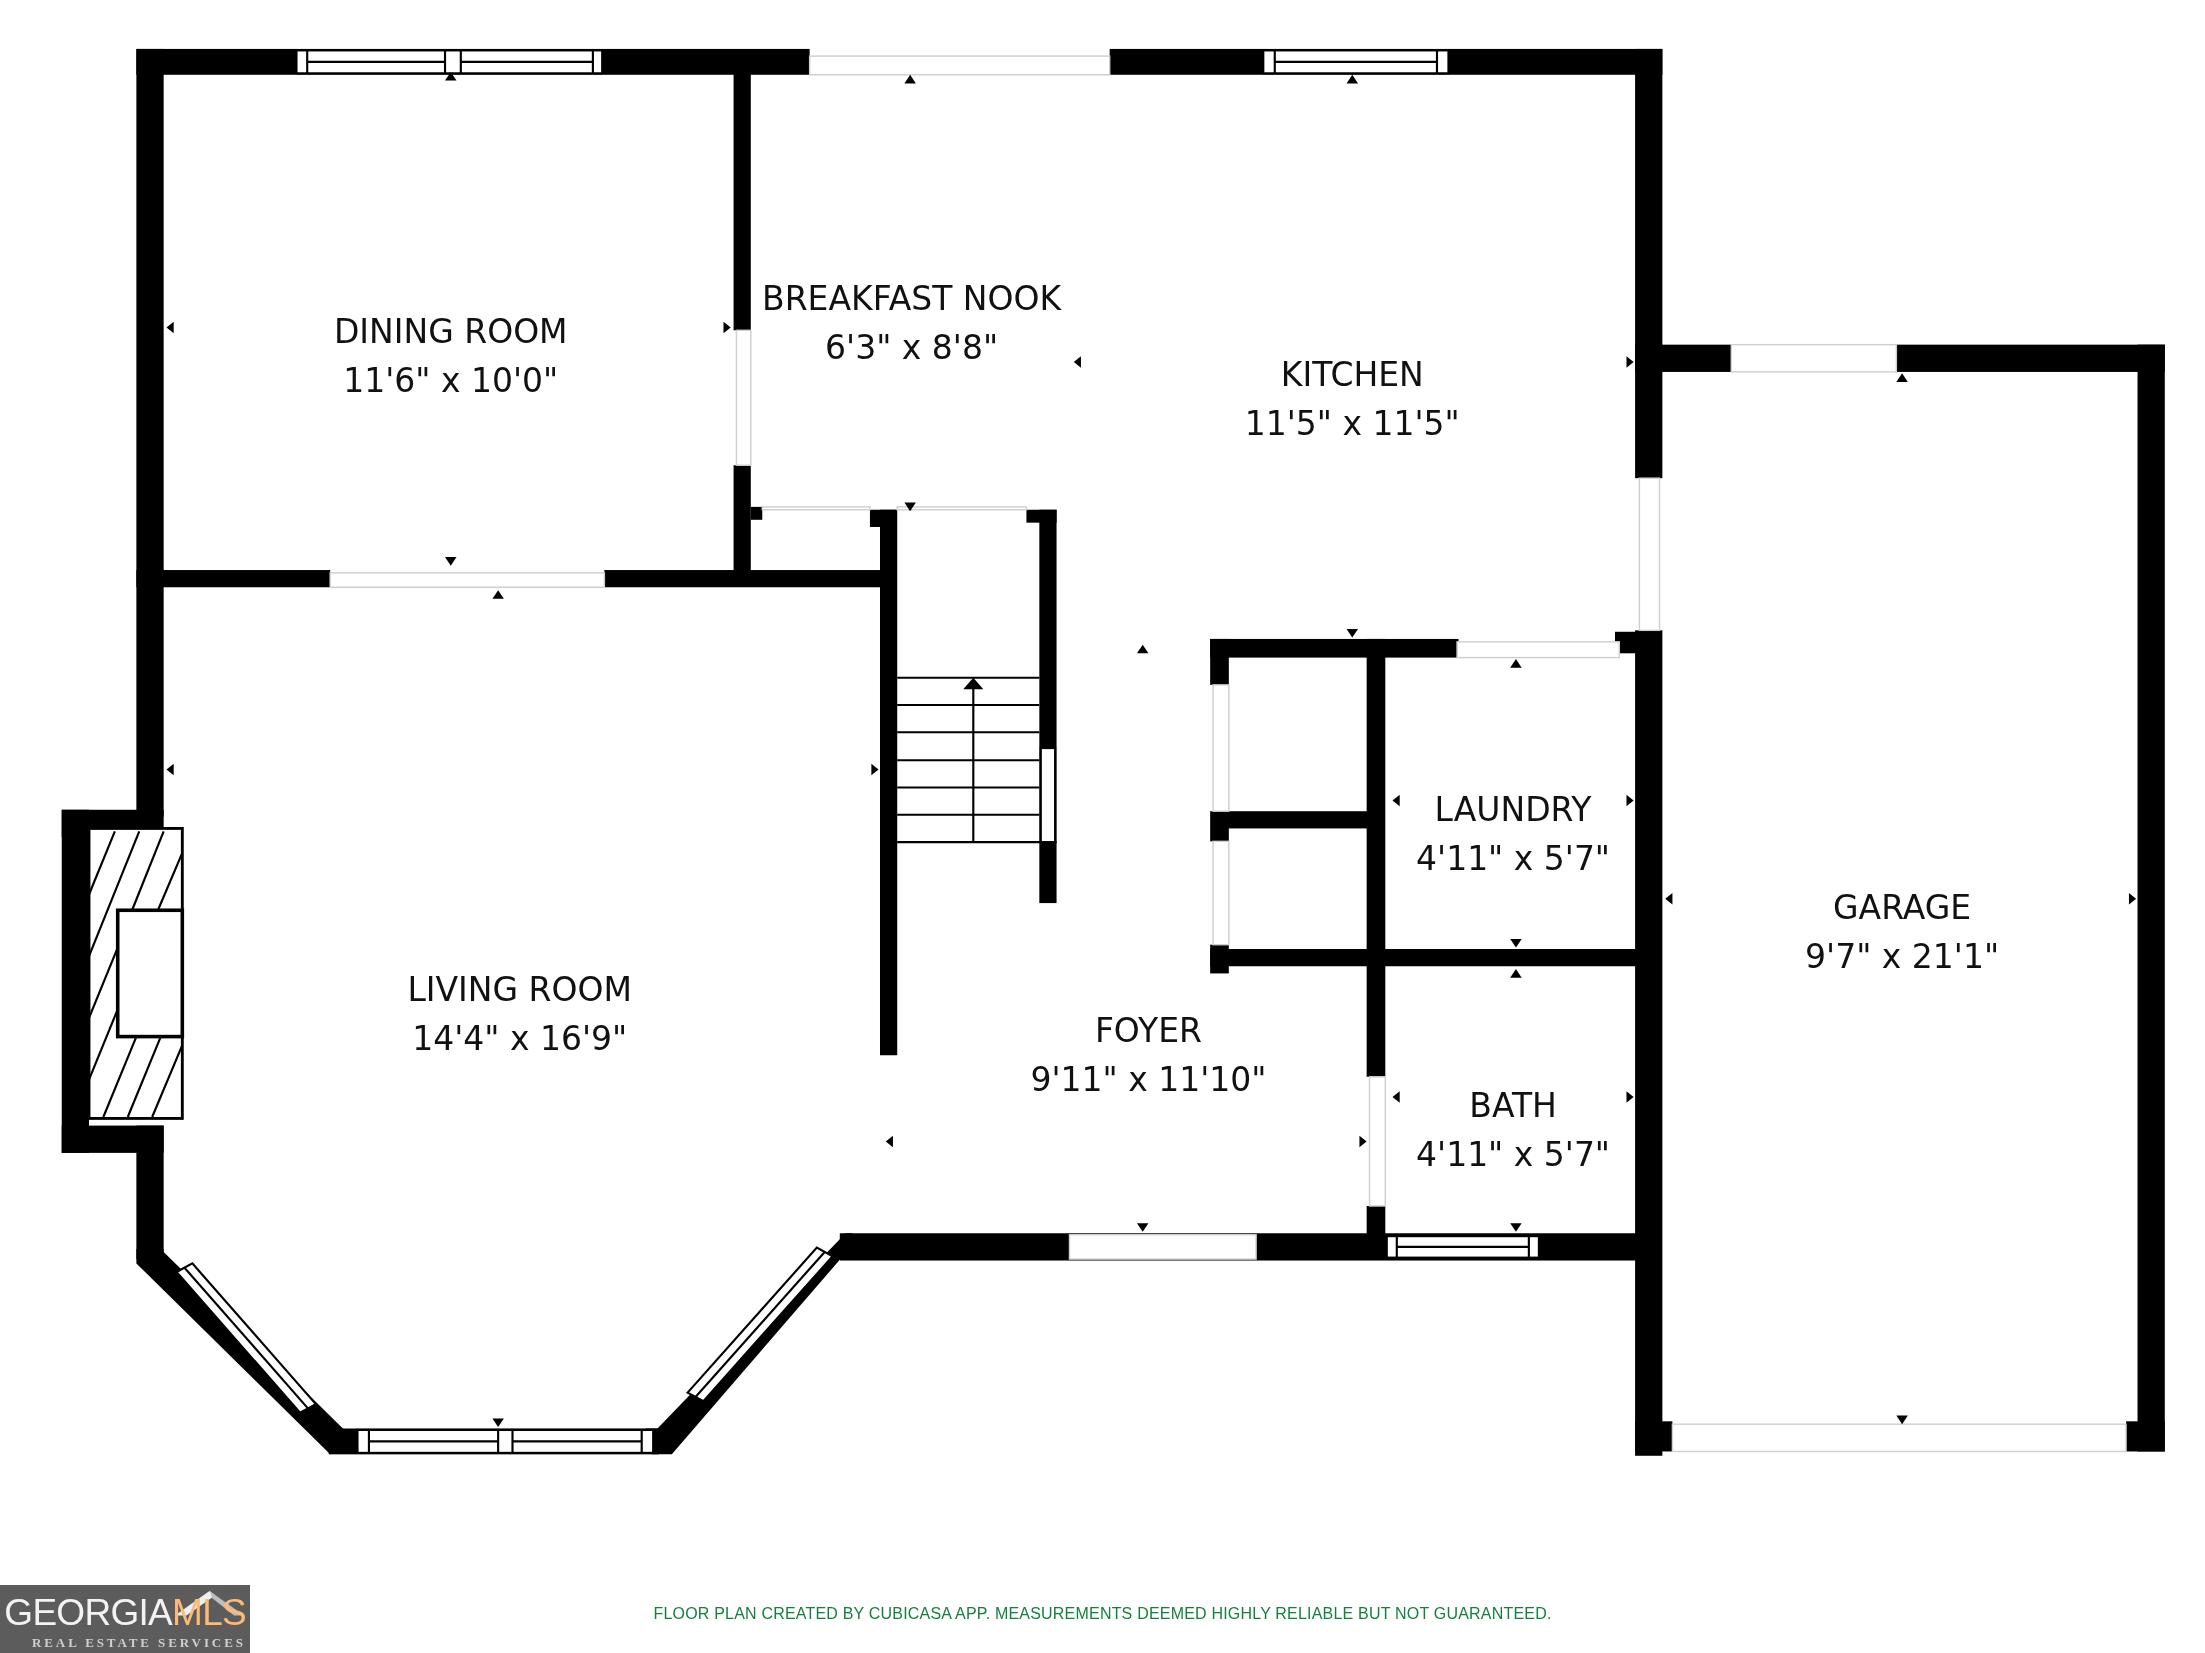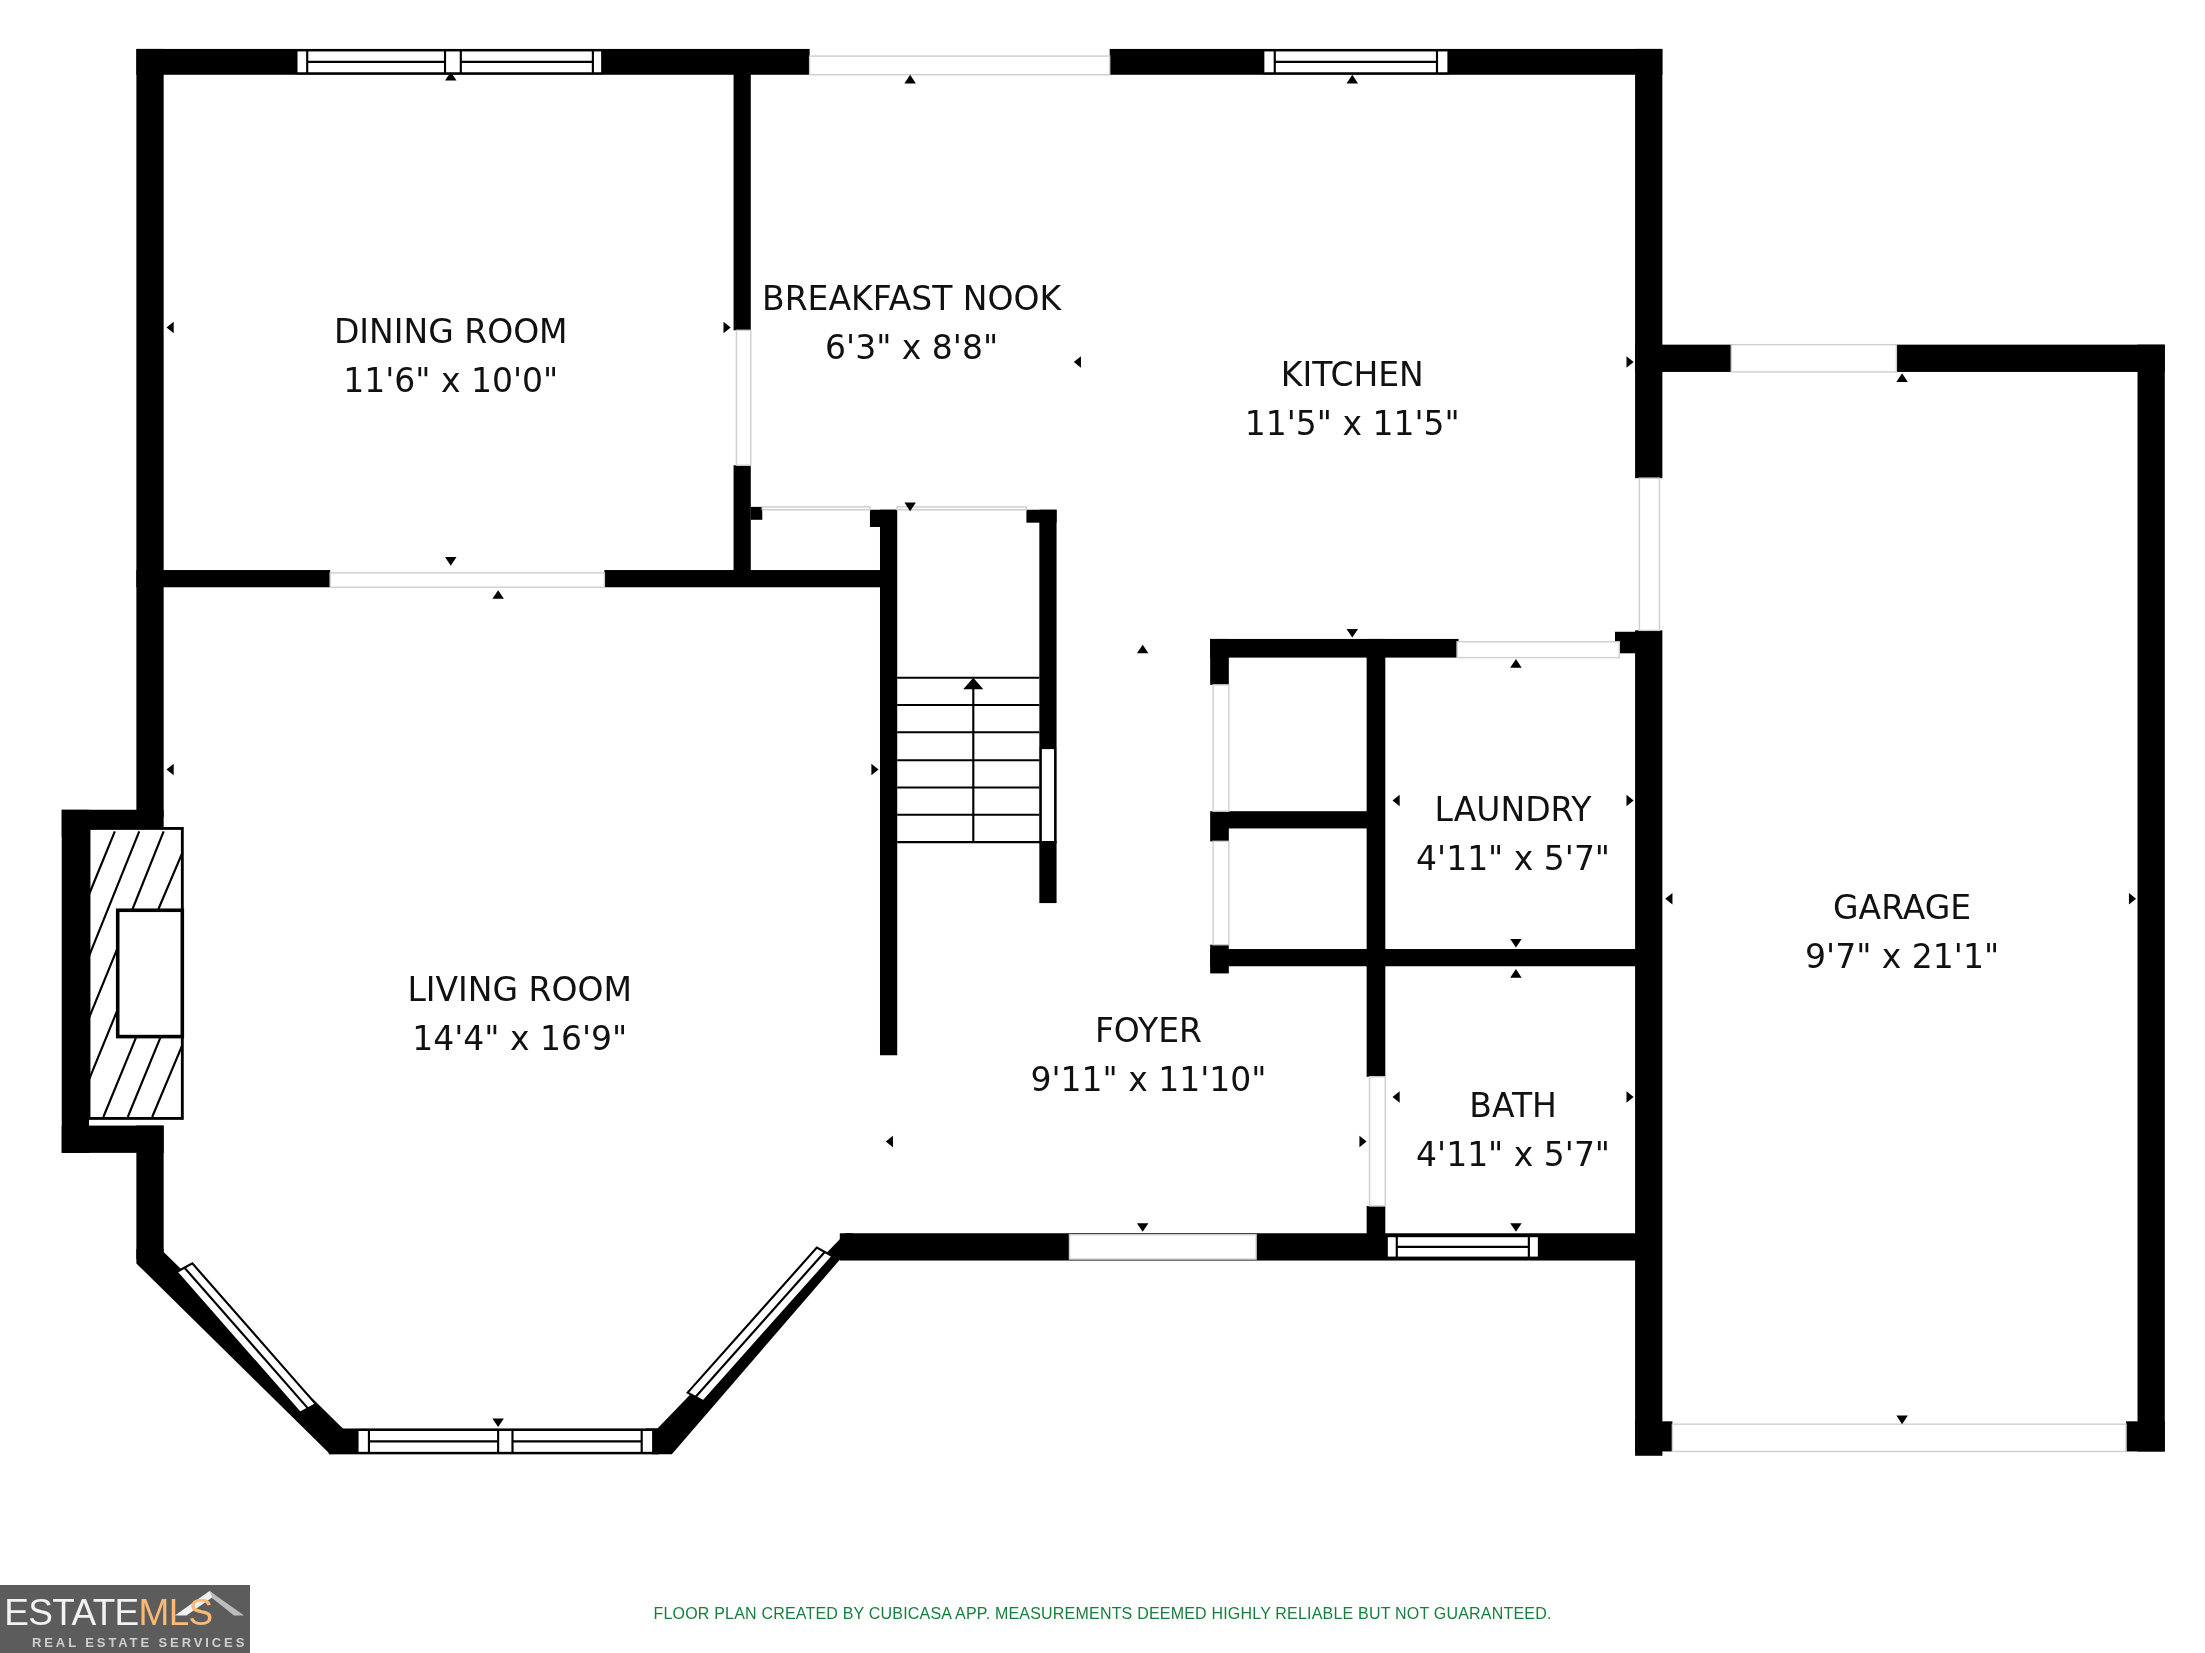--- a/index.html
+++ b/index.html
@@ -9,21 +9,21 @@
   .opening { fill: #ffffff; stroke: #cfcfcf; stroke-width: 2; }
   .win { fill: #ffffff; stroke: #000000; stroke-width: 3; }
   .thin { stroke: #000; stroke-width: 3; fill: none; }
   .marker { fill: #000; }
   .room-label { font-family: "DejaVu Sans", sans-serif; font-size: 46px; fill: #111; text-anchor: middle; letter-spacing: 0px; }
   .room-dim { font-family: "DejaVu Sans", sans-serif; font-size: 46px; fill: #111; text-anchor: middle; }
   .footer-note { position: absolute; left: 0; width: 2205px; top: 1605px; text-align: center; font-family: "Liberation Sans", sans-serif; font-size: 16px; color: #15803d; letter-spacing: 0.2px; }
   .logo { position: absolute; left: 0; top: 1585px; width: 250px; height: 69px; background: #5c5c5c; overflow: hidden; }
   .logo-text { position: absolute; left: 4.3px; top: 7.2px; font-family: "Liberation Sans", sans-serif; font-size: 37px; color: #f2f2f2; letter-spacing: -0.7px; white-space: nowrap; }
   .logo-text .mls { color: #fdba74; }
-  .logo-sub { position: absolute; left: 32px; top: 50px; font-family: Liberation Sans, sans-serif; font-size: 13px; font-weight: bold; color: #cfcfcf; letter-spacing: 2.9px; white-space: nowrap; }
+  .logo-sub { position: absolute; left: 32px; top: 50px; font-family: Liberation Serif, serif; font-size: 13px; font-weight: bold; color: #cfcfcf; letter-spacing: 2.9px; white-space: nowrap; }
   .logo-roof { position: absolute; left: 172px; top: 2.9px; }
 </style>
 </head>
 <body>
 
 <svg id="plan" viewBox="0 0 3072 2304" xmlns="http://www.w3.org/2000/svg">
 
   <g>
 
     <rect class="wall" x="190" y="68" width="938" height="36"></rect>
@@ -240,16 +240,16 @@
   </g>
 </svg>
 
 <div class="footer-note">FLOOR PLAN CREATED BY CUBICASA APP. MEASUREMENTS DEEMED HIGHLY RELIABLE BUT NOT GUARANTEED.</div>
 
 <div class="logo">
   <svg class="logo-roof" width="75" height="29" viewBox="0 0 104 40">
     <polygon points="4,38 52,4 60,10 20,38" fill="#f0f0f0"></polygon>
     <polygon points="52,4 100,38 86,38 56,14" fill="#bdbdbd"></polygon>
   </svg>
-  <div class="logo-text"><span>ESTATE</span><span class="mls">MLS</span></div>
+  <div class="logo-text"><span>GEORGIA</span><span class="mls">MLS</span></div>
   <div class="logo-sub">REAL ESTATE SERVICES</div>
 </div>
 
 
 </body></html>

